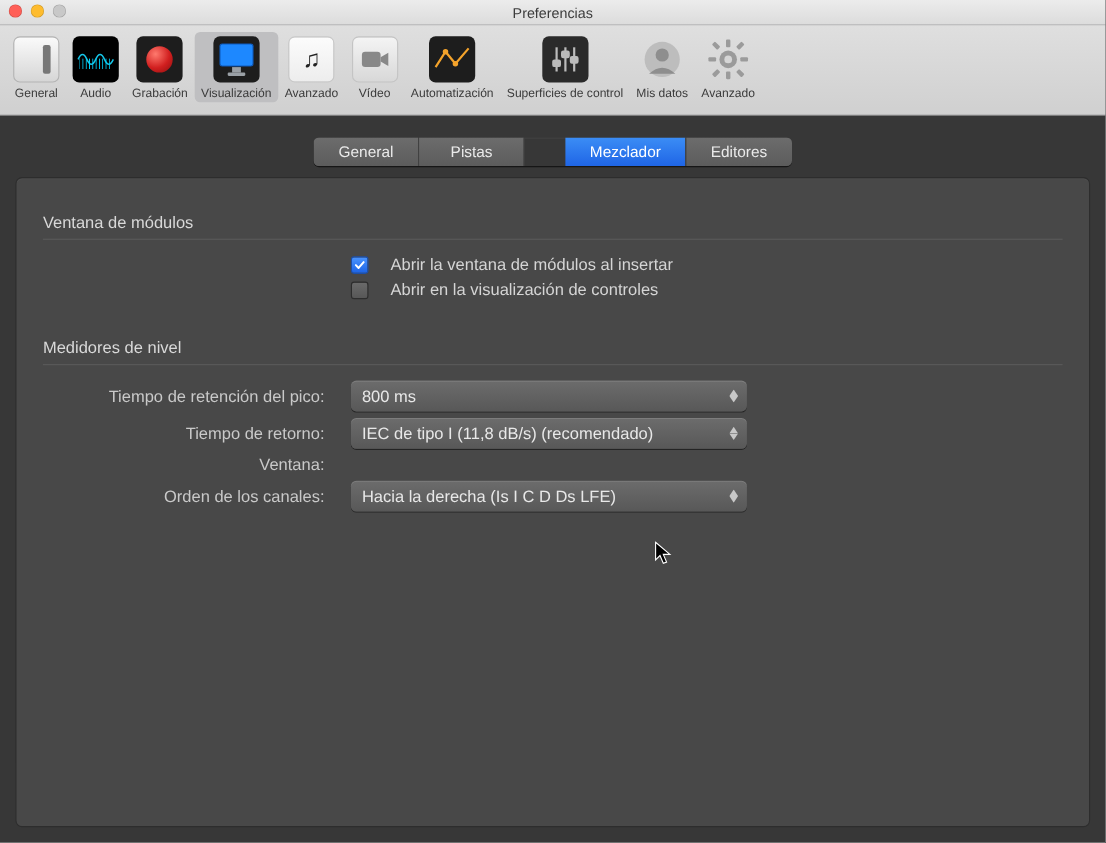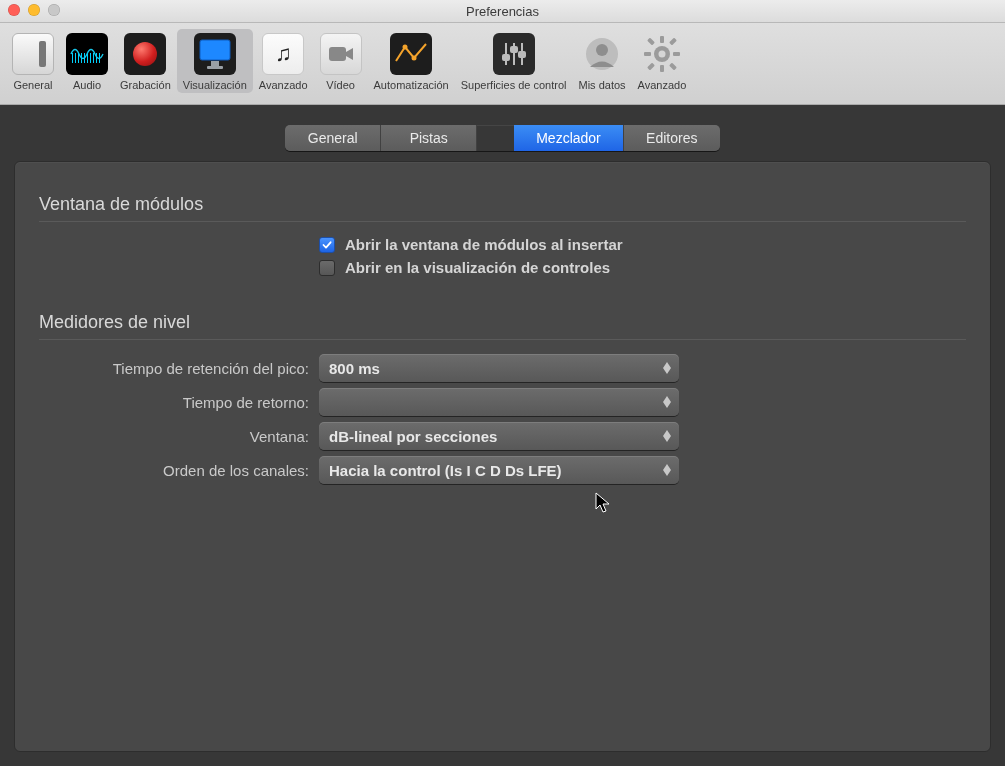--- a/index.html
+++ b/index.html
@@ -160,45 +160,44 @@
   .panel {
     flex:1;
     background:#484848;
     border:1px solid #2d2d2d;
     border-radius: 6px;
     box-shadow: inset 0 1px 0 rgba(255,255,255,0.04);
     padding: 22px 24px;
   }
   .section-title {
     color:#d9d9d9;
-    font-size:18px;
+    font-size:15px;
     margin: 10px 0 6px 0;
   }
   .section-divider {
     border:none;
     border-top:1px solid #5a5a5a;
     margin: 6px 0 14px 0;
   }
   .row {
     display:flex;
     align-items:center;
     margin: 6px 0;
   }
   .row .label-col {
     width: 280px;
     text-align: right;
-    padding-right: 10px;
+    padding-right: 24px;
     color:#c9c9c9;
     font-size:15px;
   }
   .row .ctrl-col {
     display:flex;
     align-items:center;
-    gap:10px;
-    font-weight:bold;
+    gap:20px;
   }
   
   .chk {
     width:16px; height:16px;
     border-radius:3px;
     border:1px solid #2d2d2d;
     display:flex; align-items:center; justify-content:center;
     flex:0 0 16px;
     font-size:12px;
   }
@@ -399,54 +398,42 @@
                 </svg>
             </span>
           </div>
         </div>
       </div>
 
       <div class="row">
         <div class="label-col">Tiempo de retorno:</div>
         <div class="ctrl-col">
           <div class="popup">
+            <span>IEC de tipo I (11,8 dB/s) (recomendado)</span>
             <span class="stepper">
               <svg viewBox="0 0 8 6">
                   <polygon points="4,0 8,6 0,6" fill="#c8c8c8"></polygon>
                 </svg>
               <svg viewBox="0 0 8 6">
                   <polygon points="0,0 8,0 4,6" fill="#c8c8c8"></polygon>
                 </svg>
             </span>
           </div>
         </div>
       </div>
 
       <div class="row">
         <div class="label-col">Ventana:</div>
-        <div class="ctrl-col">
-          <div class="popup">
-            <span>dB-lineal por secciones</span>
-            <span class="stepper">
-              <svg viewBox="0 0 8 6">
-                  <polygon points="4,0 8,6 0,6" fill="#c8c8c8"></polygon>
-                </svg>
-              <svg viewBox="0 0 8 6">
-                  <polygon points="0,0 8,0 4,6" fill="#c8c8c8"></polygon>
-                </svg>
-            </span>
-          </div>
-        </div>
       </div>
 
       <div class="row">
         <div class="label-col">Orden de los canales:</div>
         <div class="ctrl-col">
           <div class="popup">
-            <span>Hacia la control (Is I C D Ds LFE)</span>
+            <span>Hacia la derecha (Is I C D Ds LFE)</span>
             <span class="stepper">
               <svg viewBox="0 0 8 6">
                   <polygon points="4,0 8,6 0,6" fill="#c8c8c8"></polygon>
                 </svg>
               <svg viewBox="0 0 8 6">
                   <polygon points="0,0 8,0 4,6" fill="#c8c8c8"></polygon>
                 </svg>
             </span>
           </div>
         </div>

